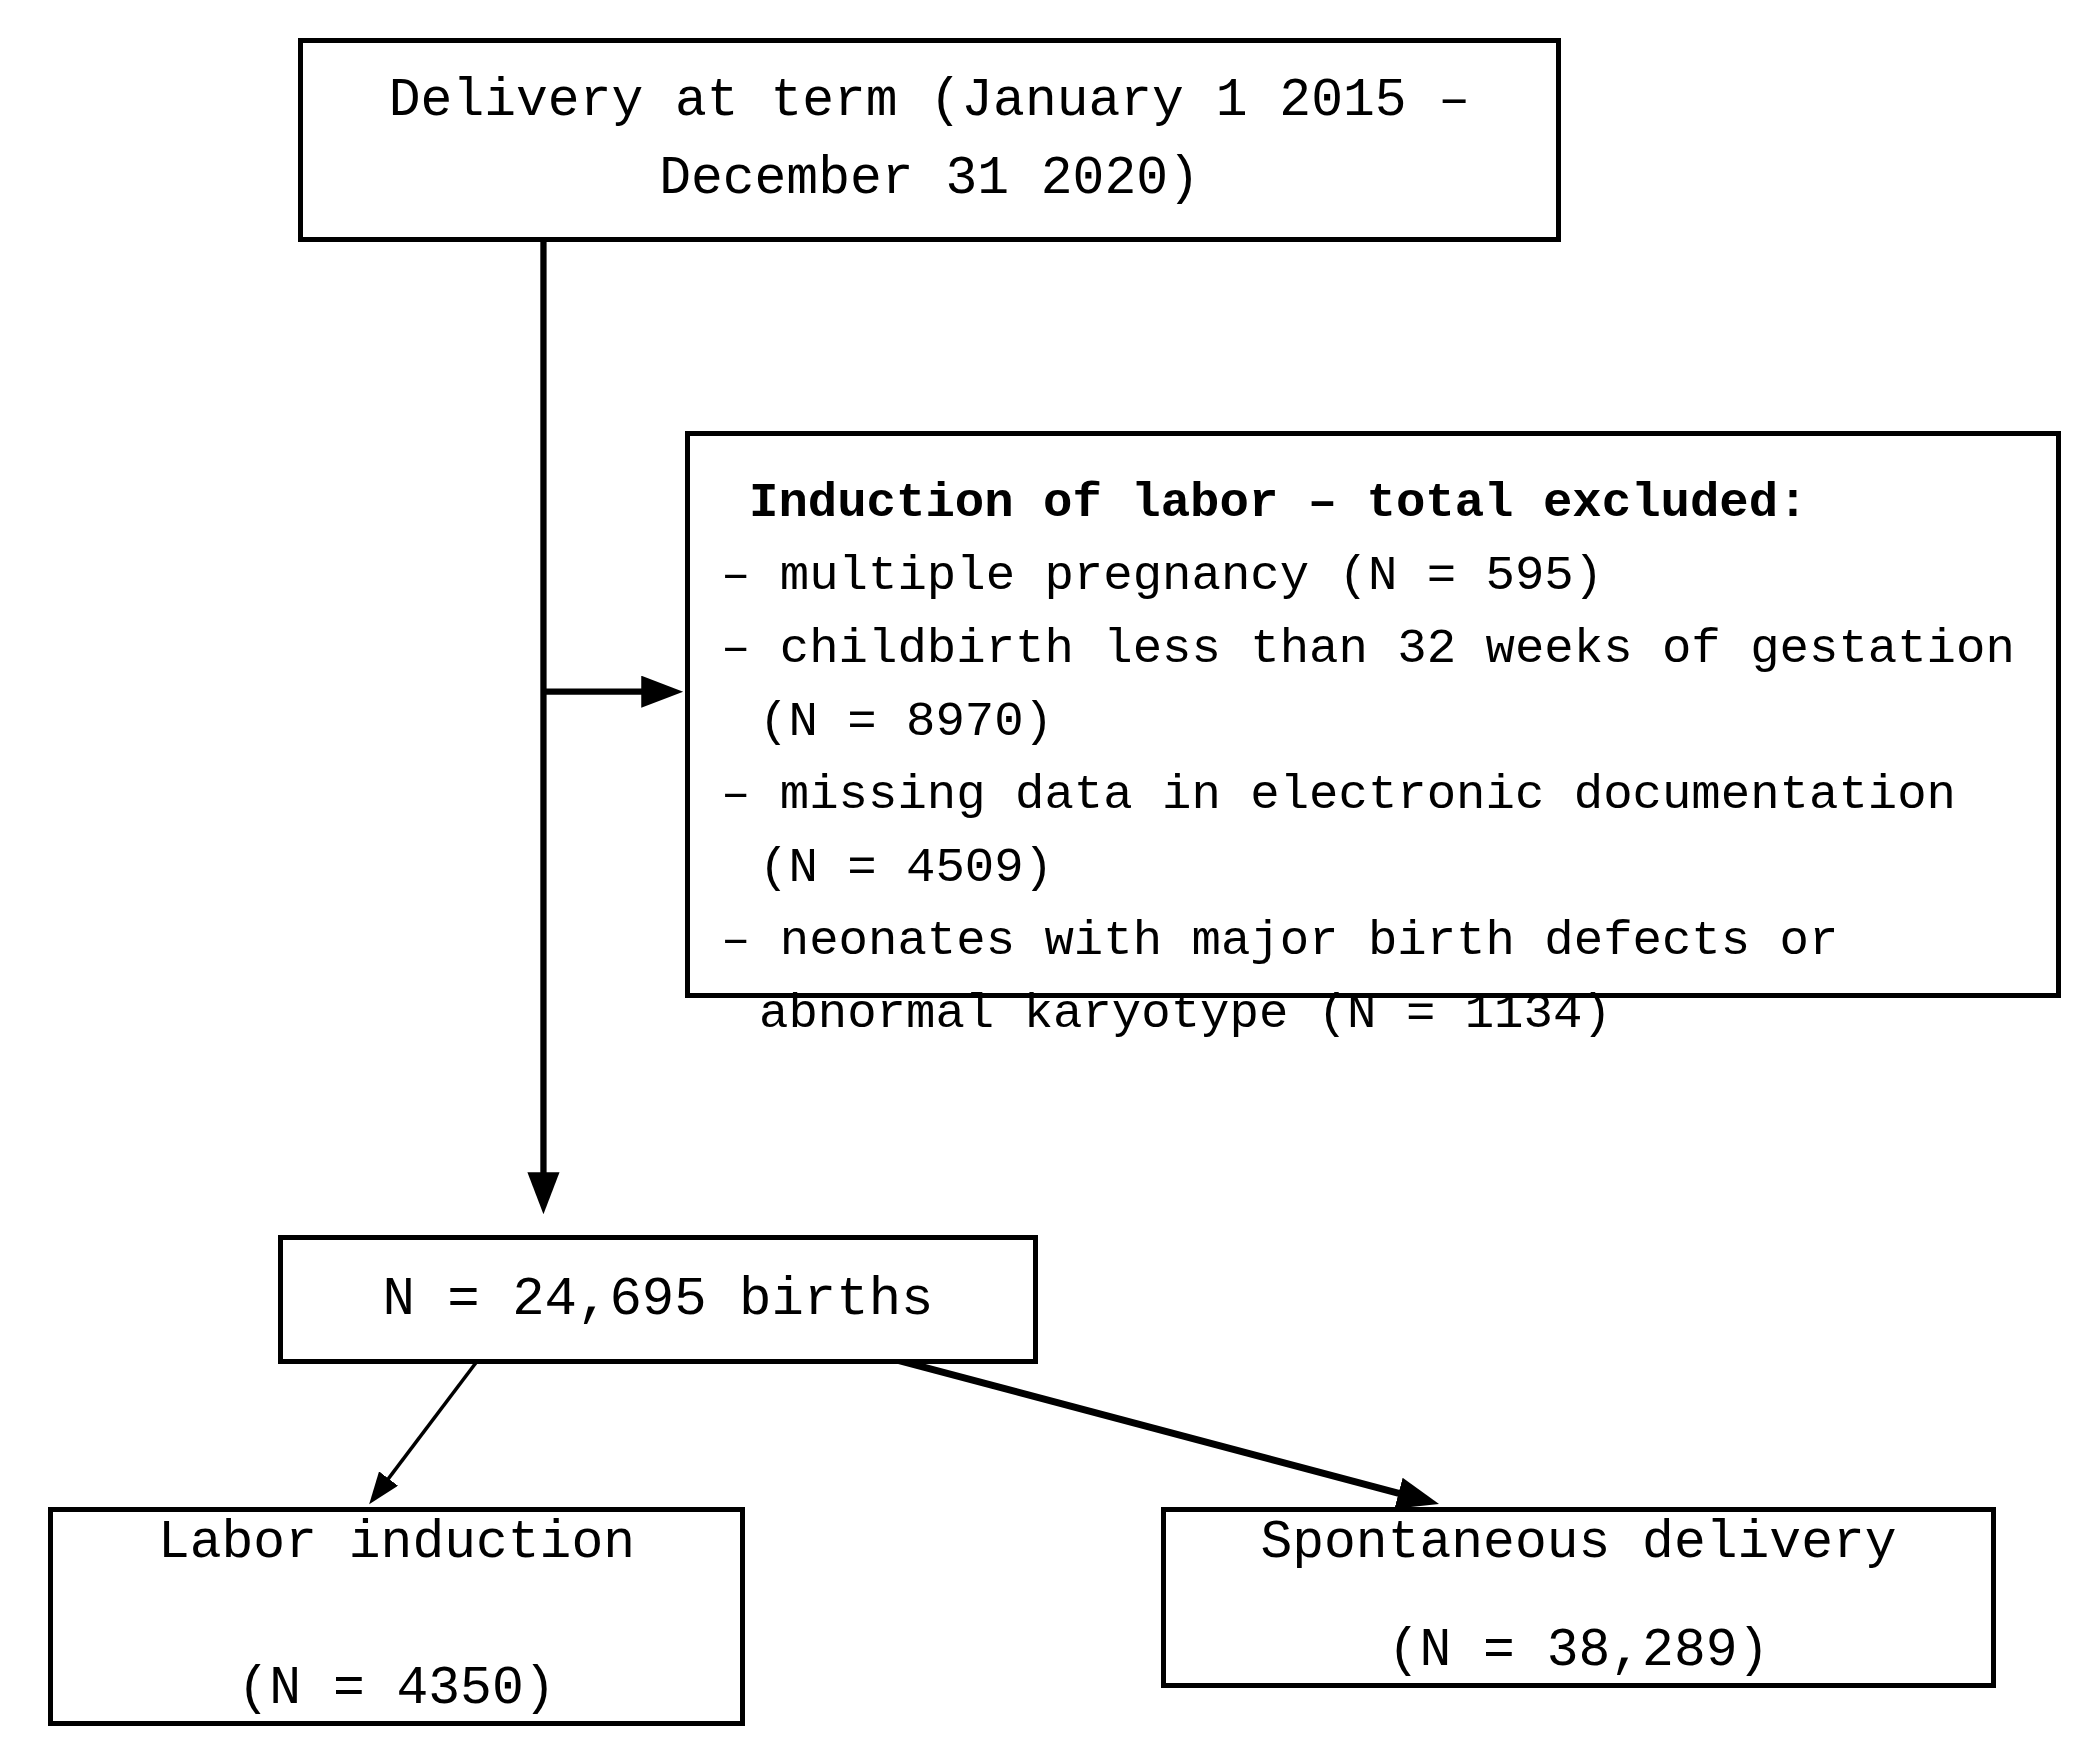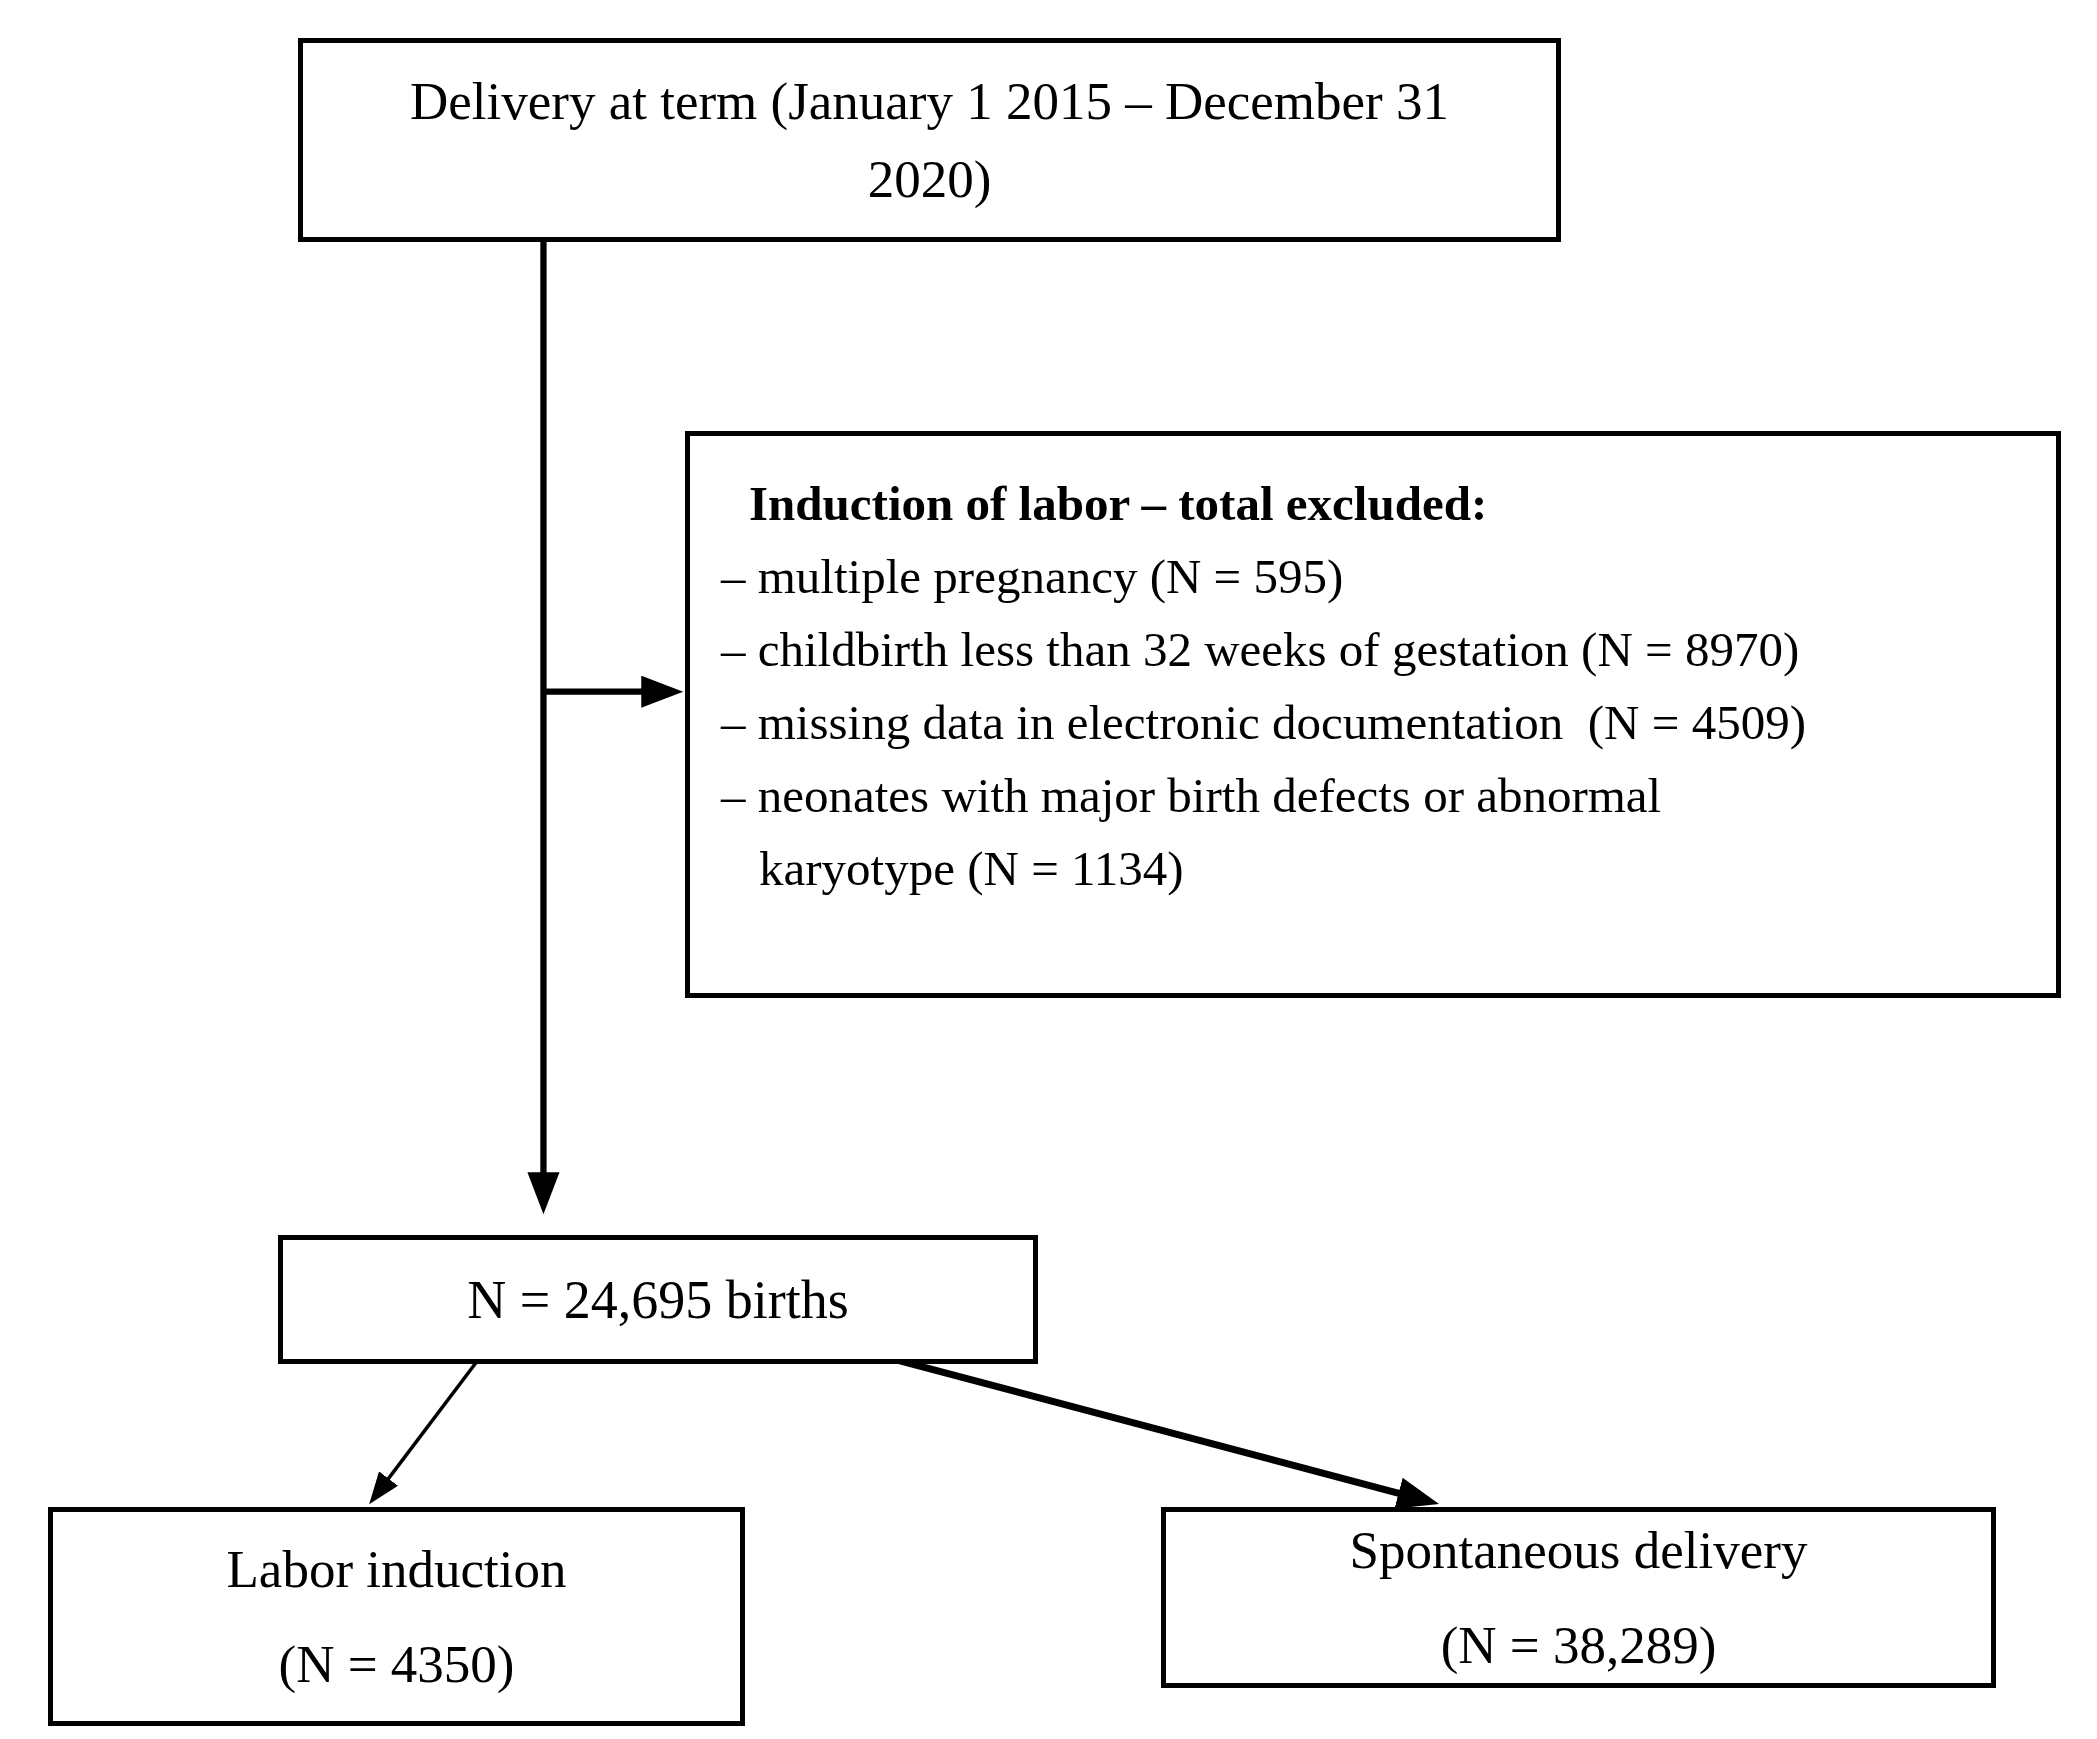--- a/index.html
+++ b/index.html
@@ -2,21 +2,21 @@
 <html style="font-size:11.2px"><head>
 <meta charset="utf-8">
 <style>
   html, body { margin: 0; padding: 0; background: #ffffff; }
   .canvas {
     position: relative;
     width: 2097px;
     height: 1739px;
     background: #ffffff;
     color: #000000;
-    font-family: Liberation Serif, serif;
+    font-family: Liberation Mono, monospace;
     overflow: hidden;
     border-radius: 12px;
   }
   .connectors {
     position: absolute;
     left: 0; top: 0;
     width: 2097px; height: 1739px;
   }
   .box {
     position: absolute;
@@ -50,20 +50,21 @@
   #total-box {
     left: 278px; top: 1215px; width: 760px; height: 129px;
     font-size: 54px;
     margin-top: 20px;
   }
   .split-box {
     flex-direction: column;
     font-size: 53px;
     line-height: 63px;
     row-gap: 32px;
+    justify-content: space-between;
   }
   #labor-induction-box  { left: 48px;   top: 1507px; width: 697px;  height: 219px; }
   #spontaneous-box      { left: 1161px; top: 1507px; width: 835px; height: 181px; }
 </style>
 </head>
 <body>
 
 <div class="canvas">
 
   <svg class="connectors" viewBox="0 0 3002 2489" xmlns="http://www.w3.org/2000/svg">

